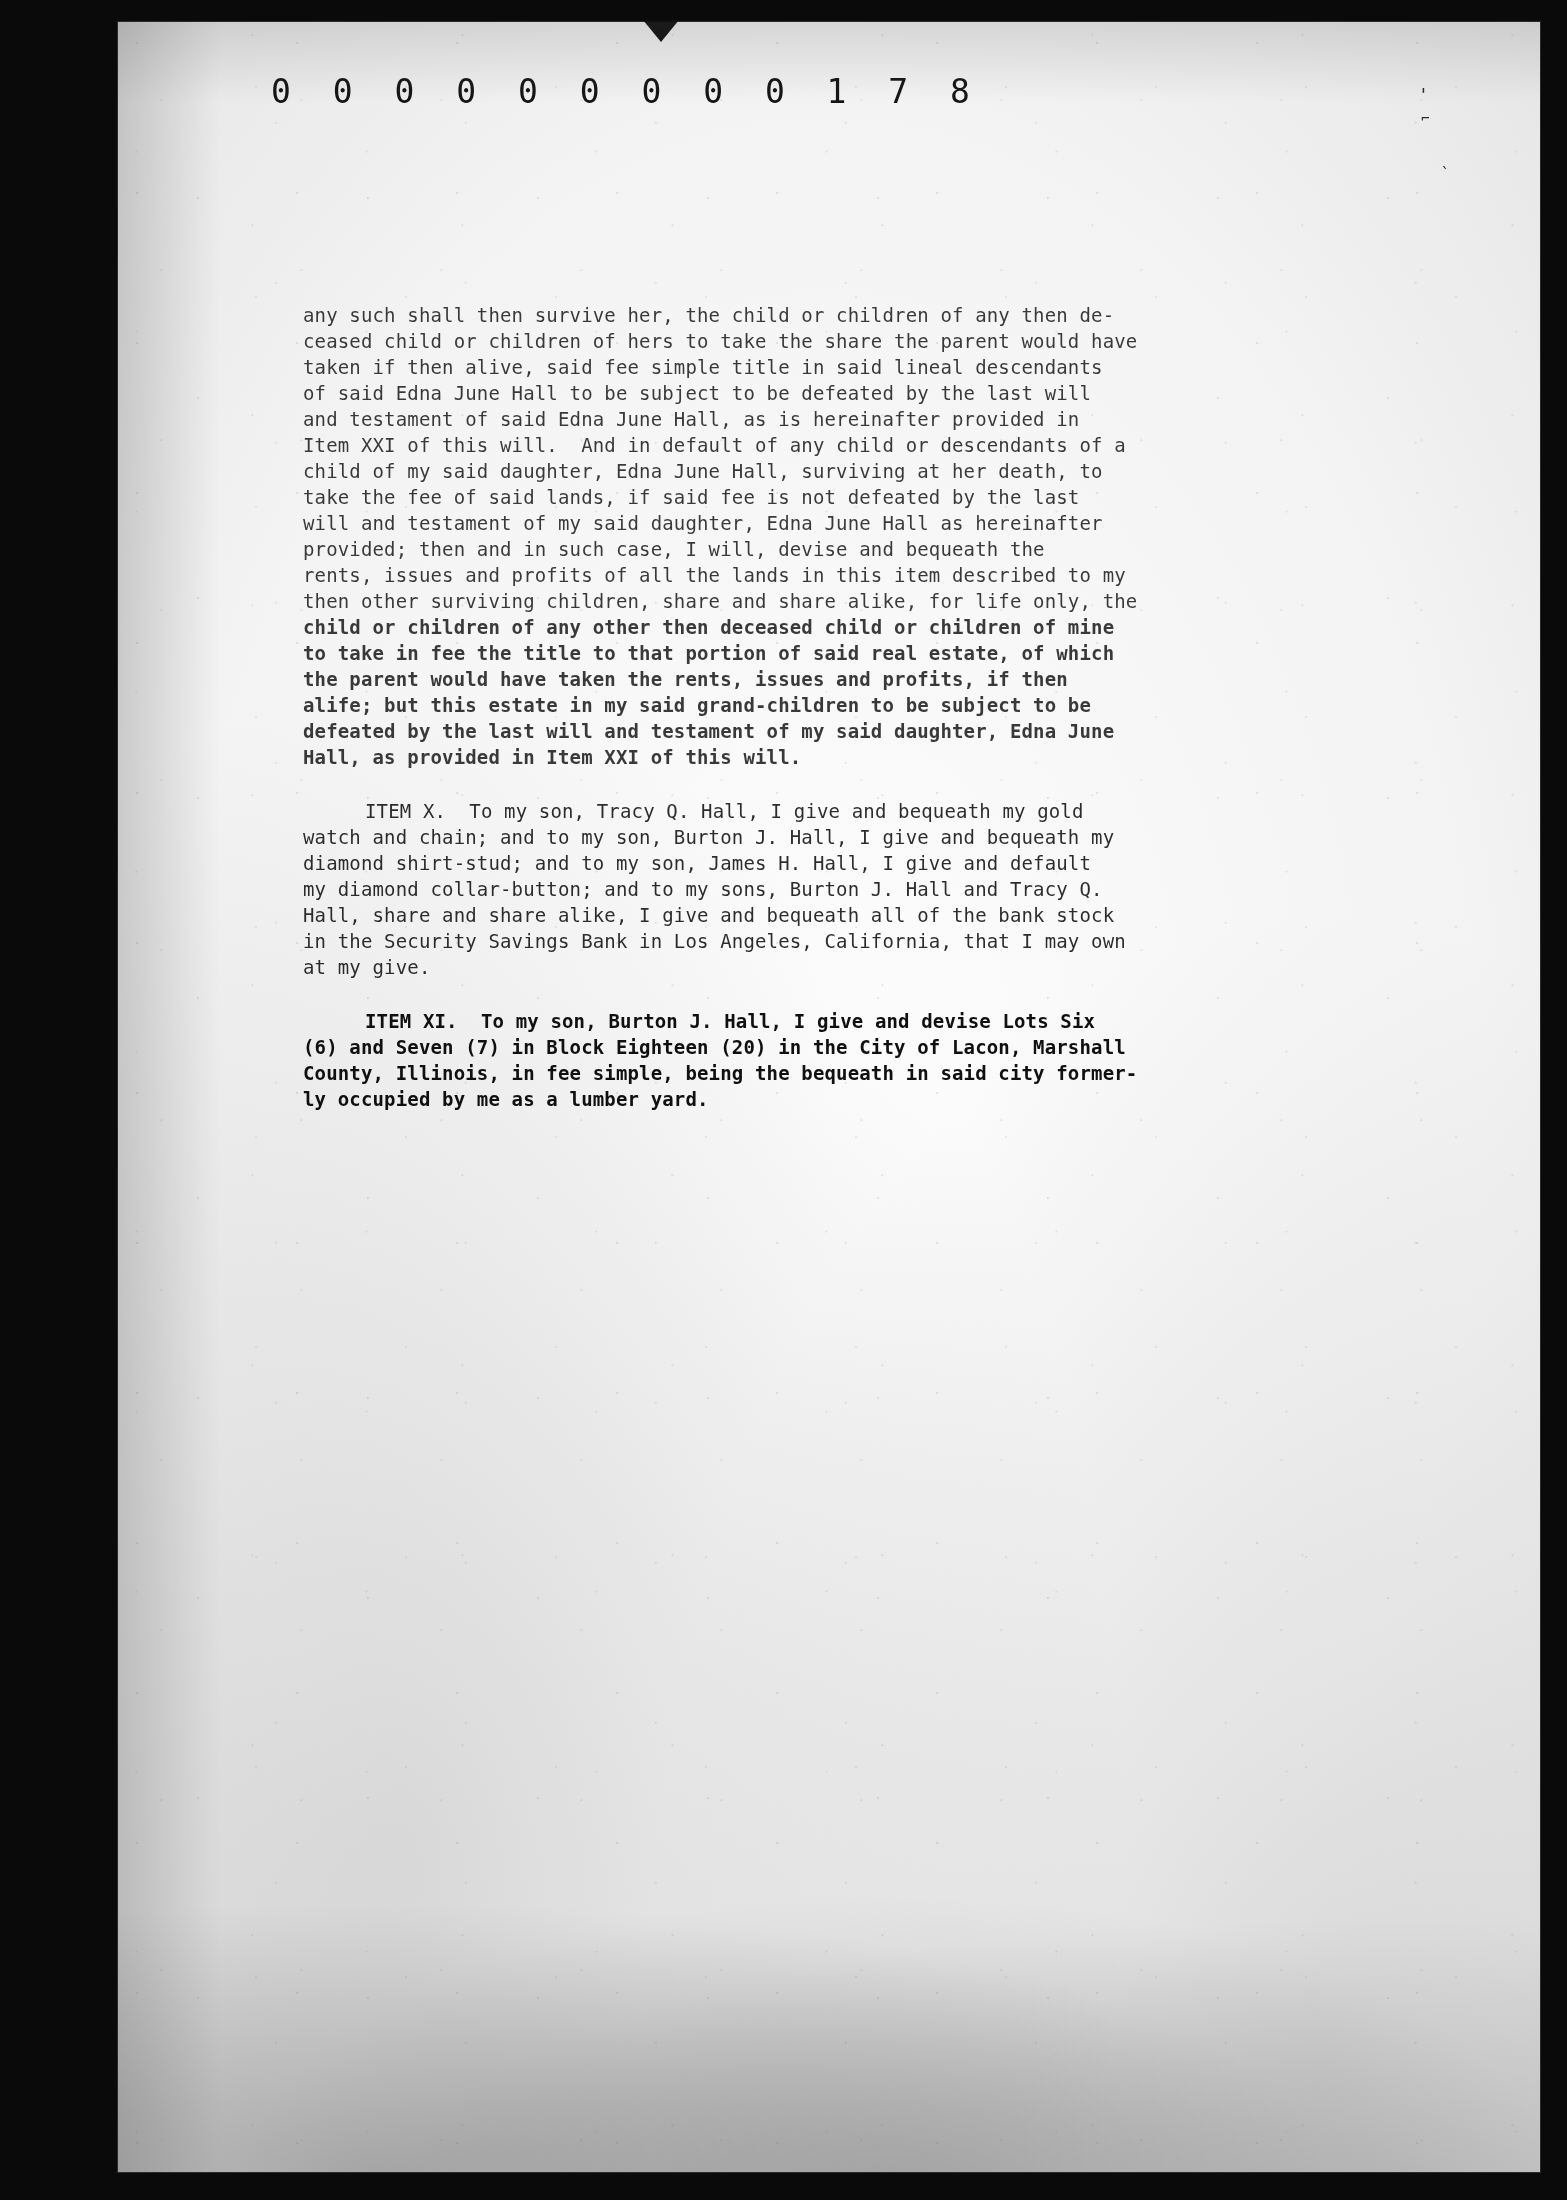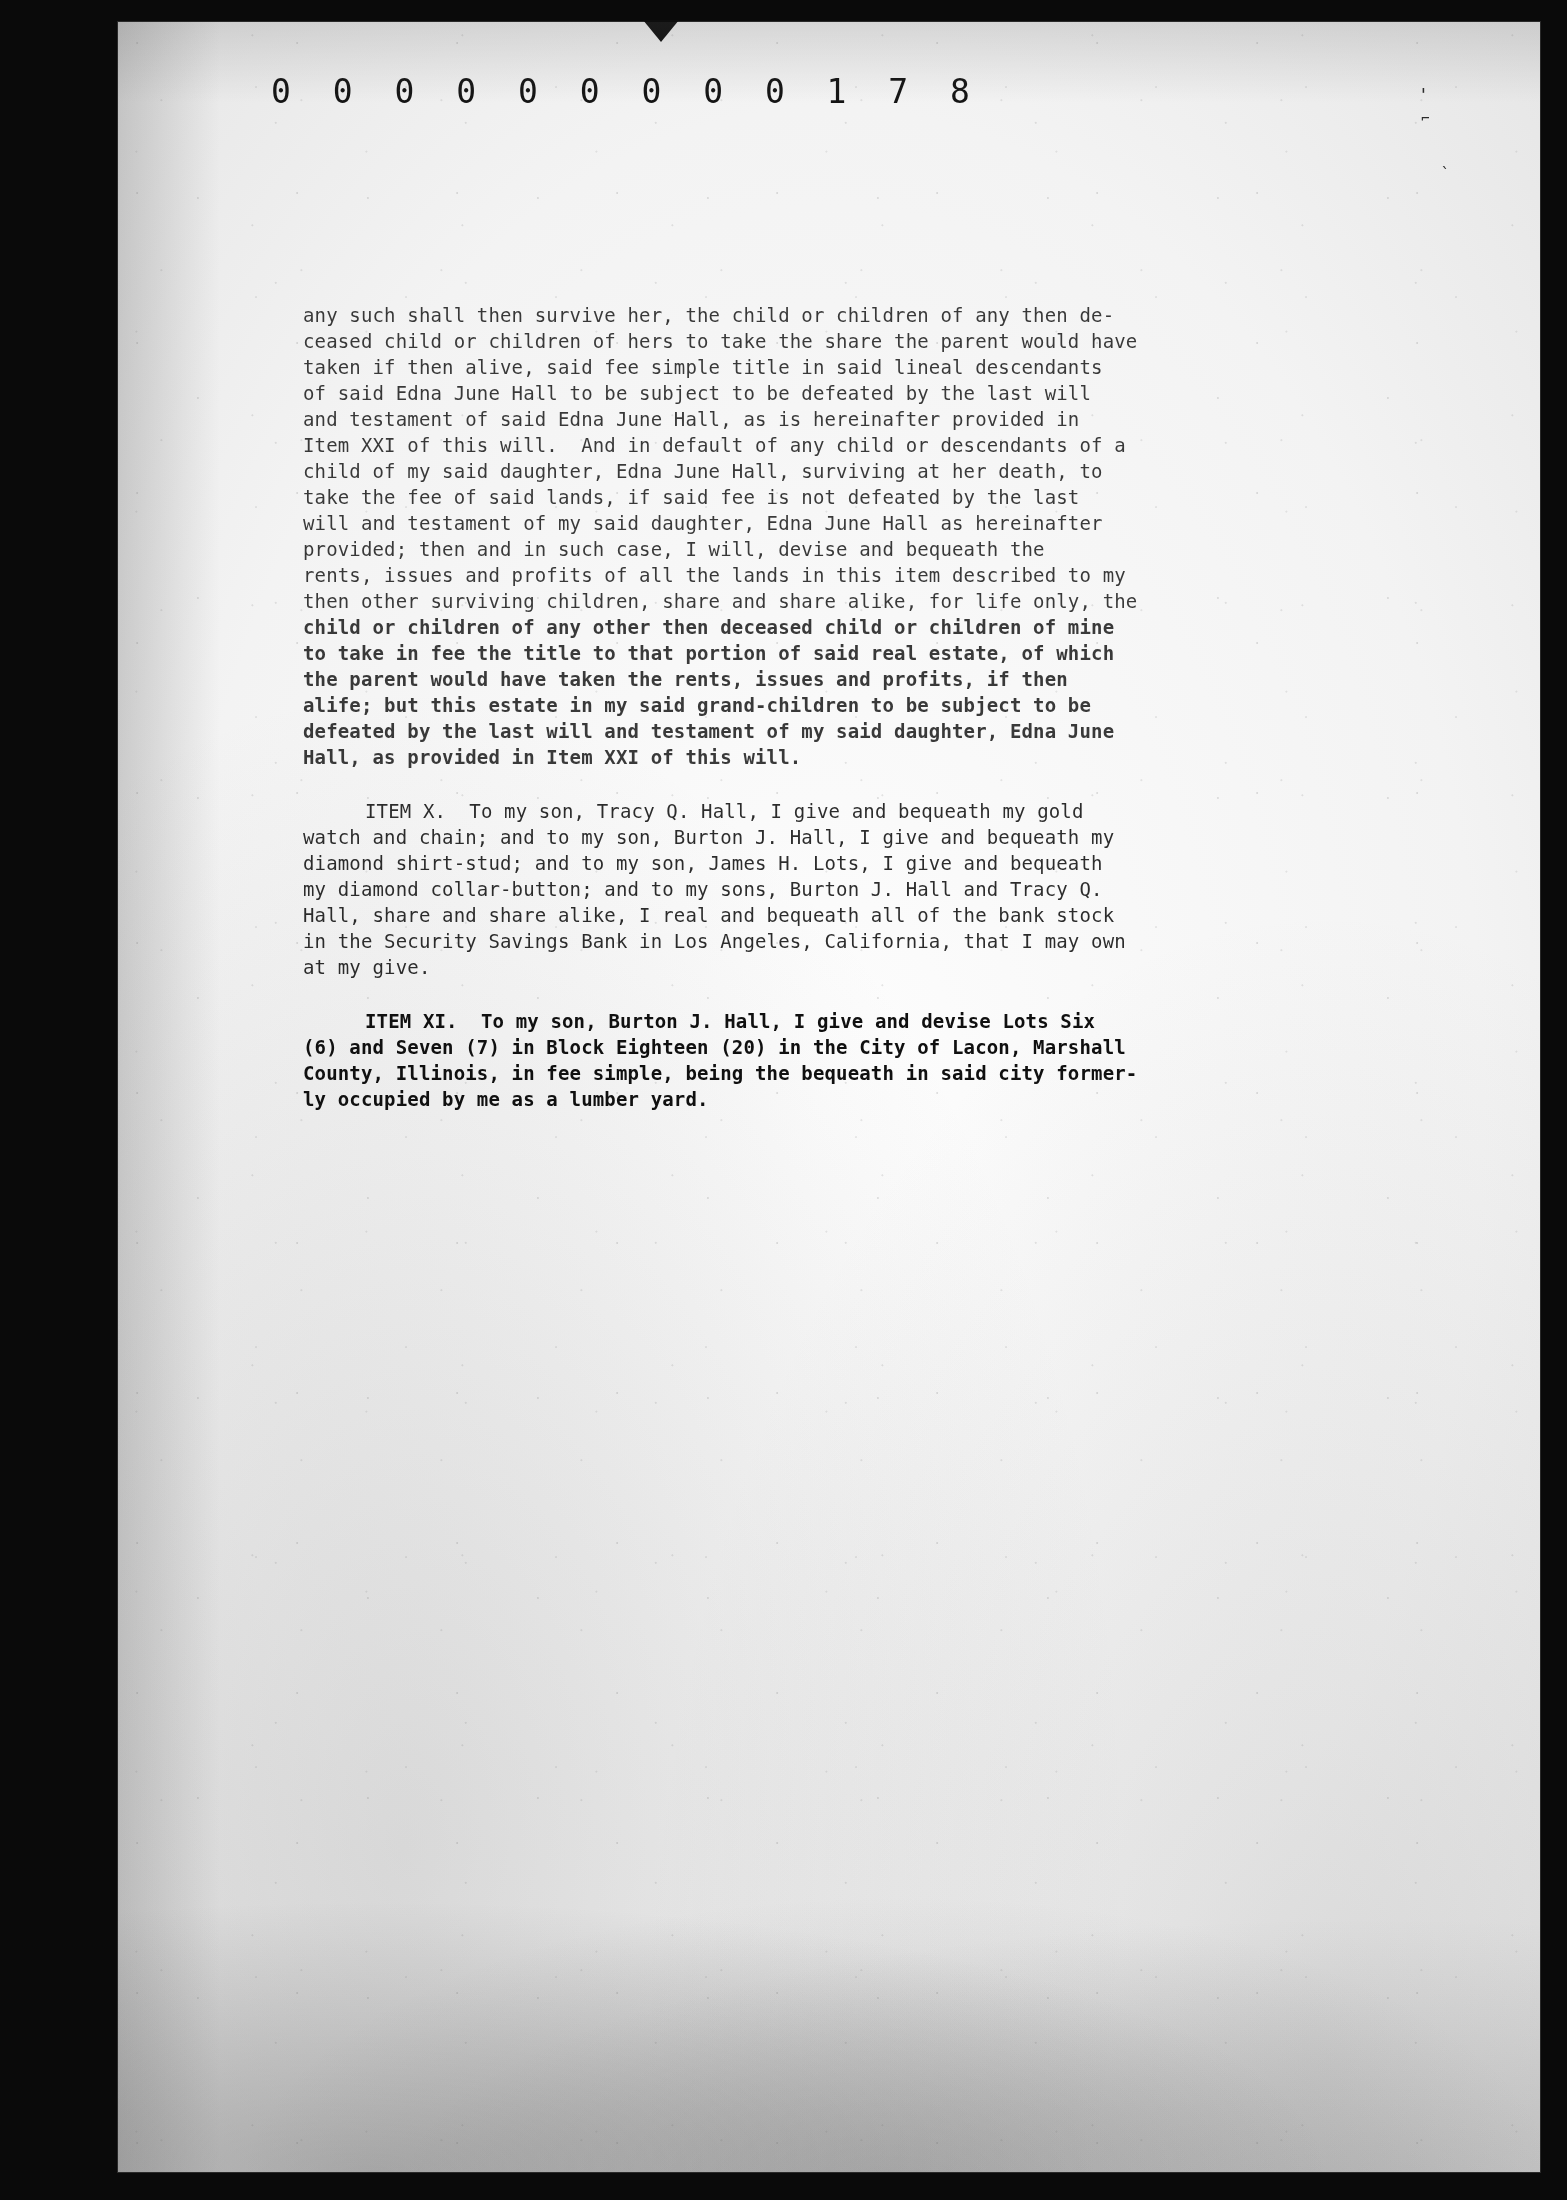--- a/index.html
+++ b/index.html
@@ -172,23 +172,23 @@
 <span class="dark">then other surviving children, share and share alike, for life only, the</span>
 <span class="dark b">child or children of any other then deceased child or children of mine</span>
 <span class="dark b">to take in fee the title to that portion of said real estate, of which</span>
 <span class="dark b">the parent would have taken the rents, issues and profits, if then</span>
 <span class="dark b">alife; but this estate in my said grand-children to be subject to be</span>
 <span class="dark b">defeated by the last will and testament of my said daughter, Edna June</span>
 <span class="dark b">Hall, as provided in Item XXI of this will.</span></p>
 
       <p class="para indent light"><span class="u">ITEM X.</span><span>  To my son, Tracy Q. Hall, I give and bequeath my gold</span>
 <span>watch and chain; and to my son, Burton J. Hall, I give and bequeath my</span>
-<span>diamond shirt-stud; and to my son, James H. Lots, I give and bequeath</span>
+<span>diamond shirt-stud; and to my son, James H. Hall, I give and default</span>
 <span>my diamond collar-button; and to my sons, Burton J. Hall and Tracy Q.</span>
-<span>Hall, share and share alike, I real and bequeath all of the bank stock</span>
+<span>Hall, share and share alike, I give and bequeath all of the bank stock</span>
 <span>in the Security Savings Bank in Los Angeles, California, that I may own</span>
 <span>at my give.</span></p>
 
       <p class="para indent dark b"><span class="u">ITEM XI.</span><span>  To my son, Burton J. Hall, I give and devise Lots Six</span>
 <span>(6) and Seven (7) in Block Eighteen (20) in the City of Lacon, Marshall</span>
 <span>County, Illinois, in fee simple, being the bequeath in said city former-</span>
 <span>ly occupied by me as a lumber yard.</span></p>
 
     </div>
 

